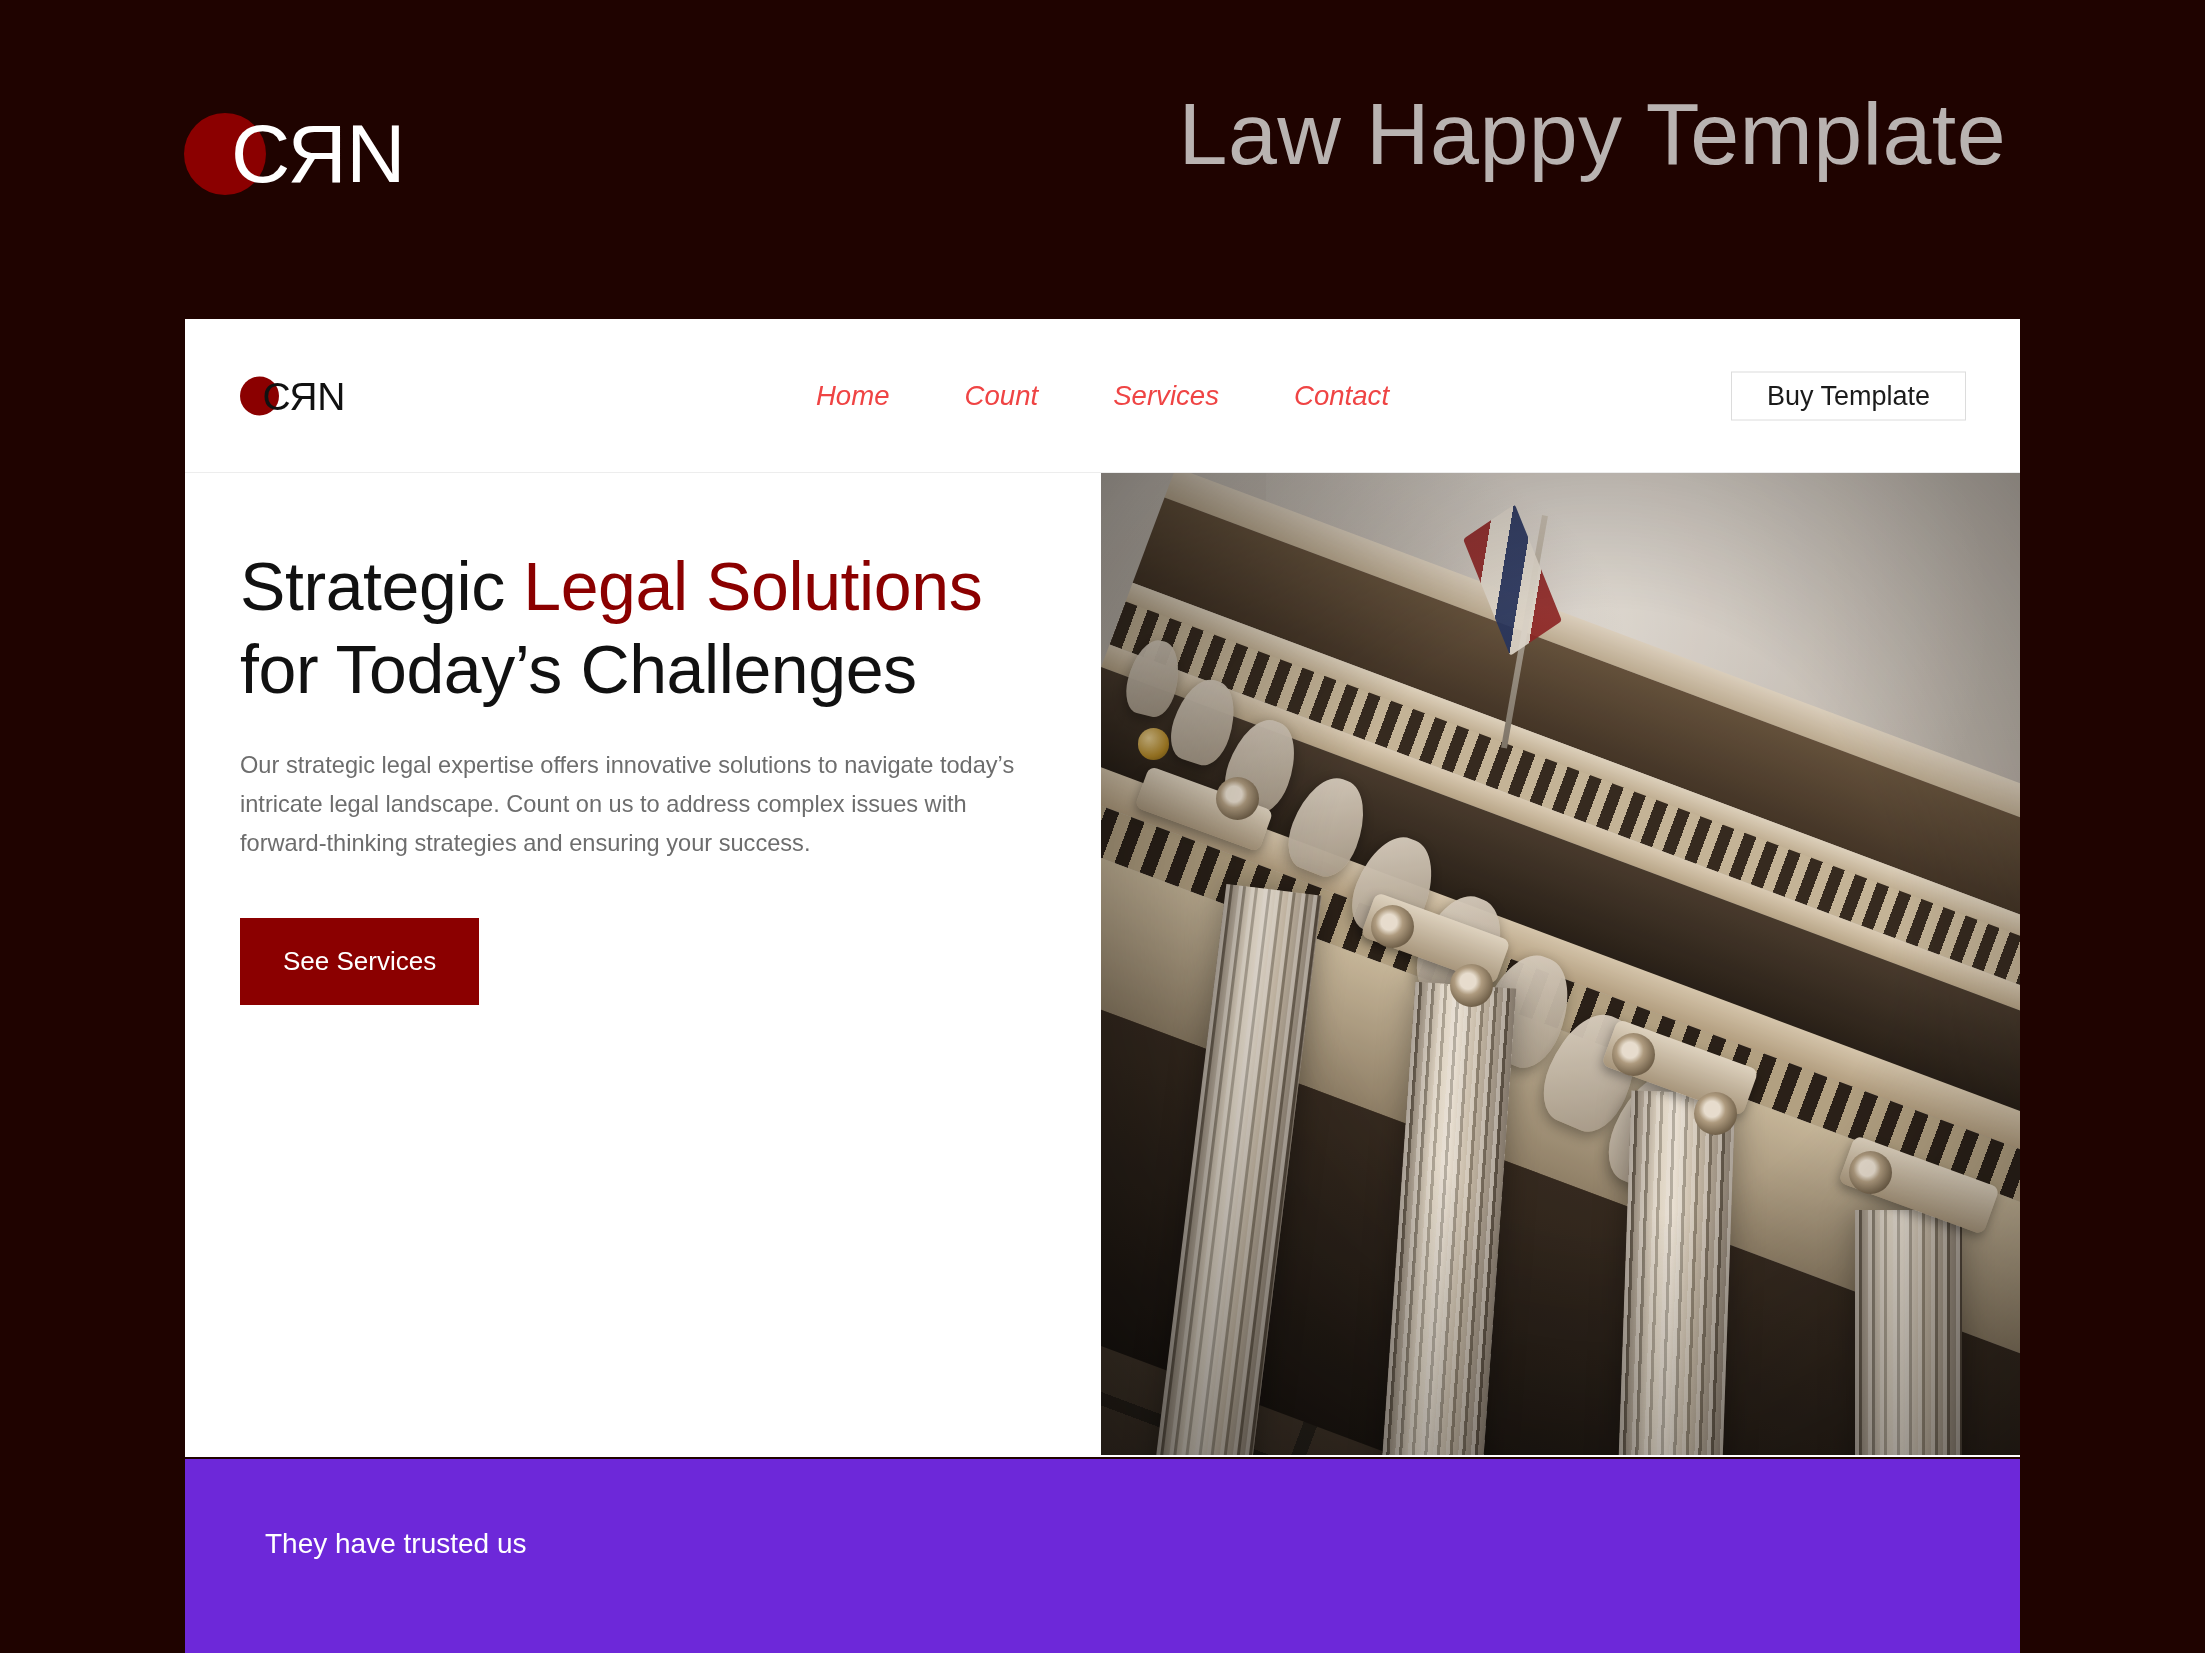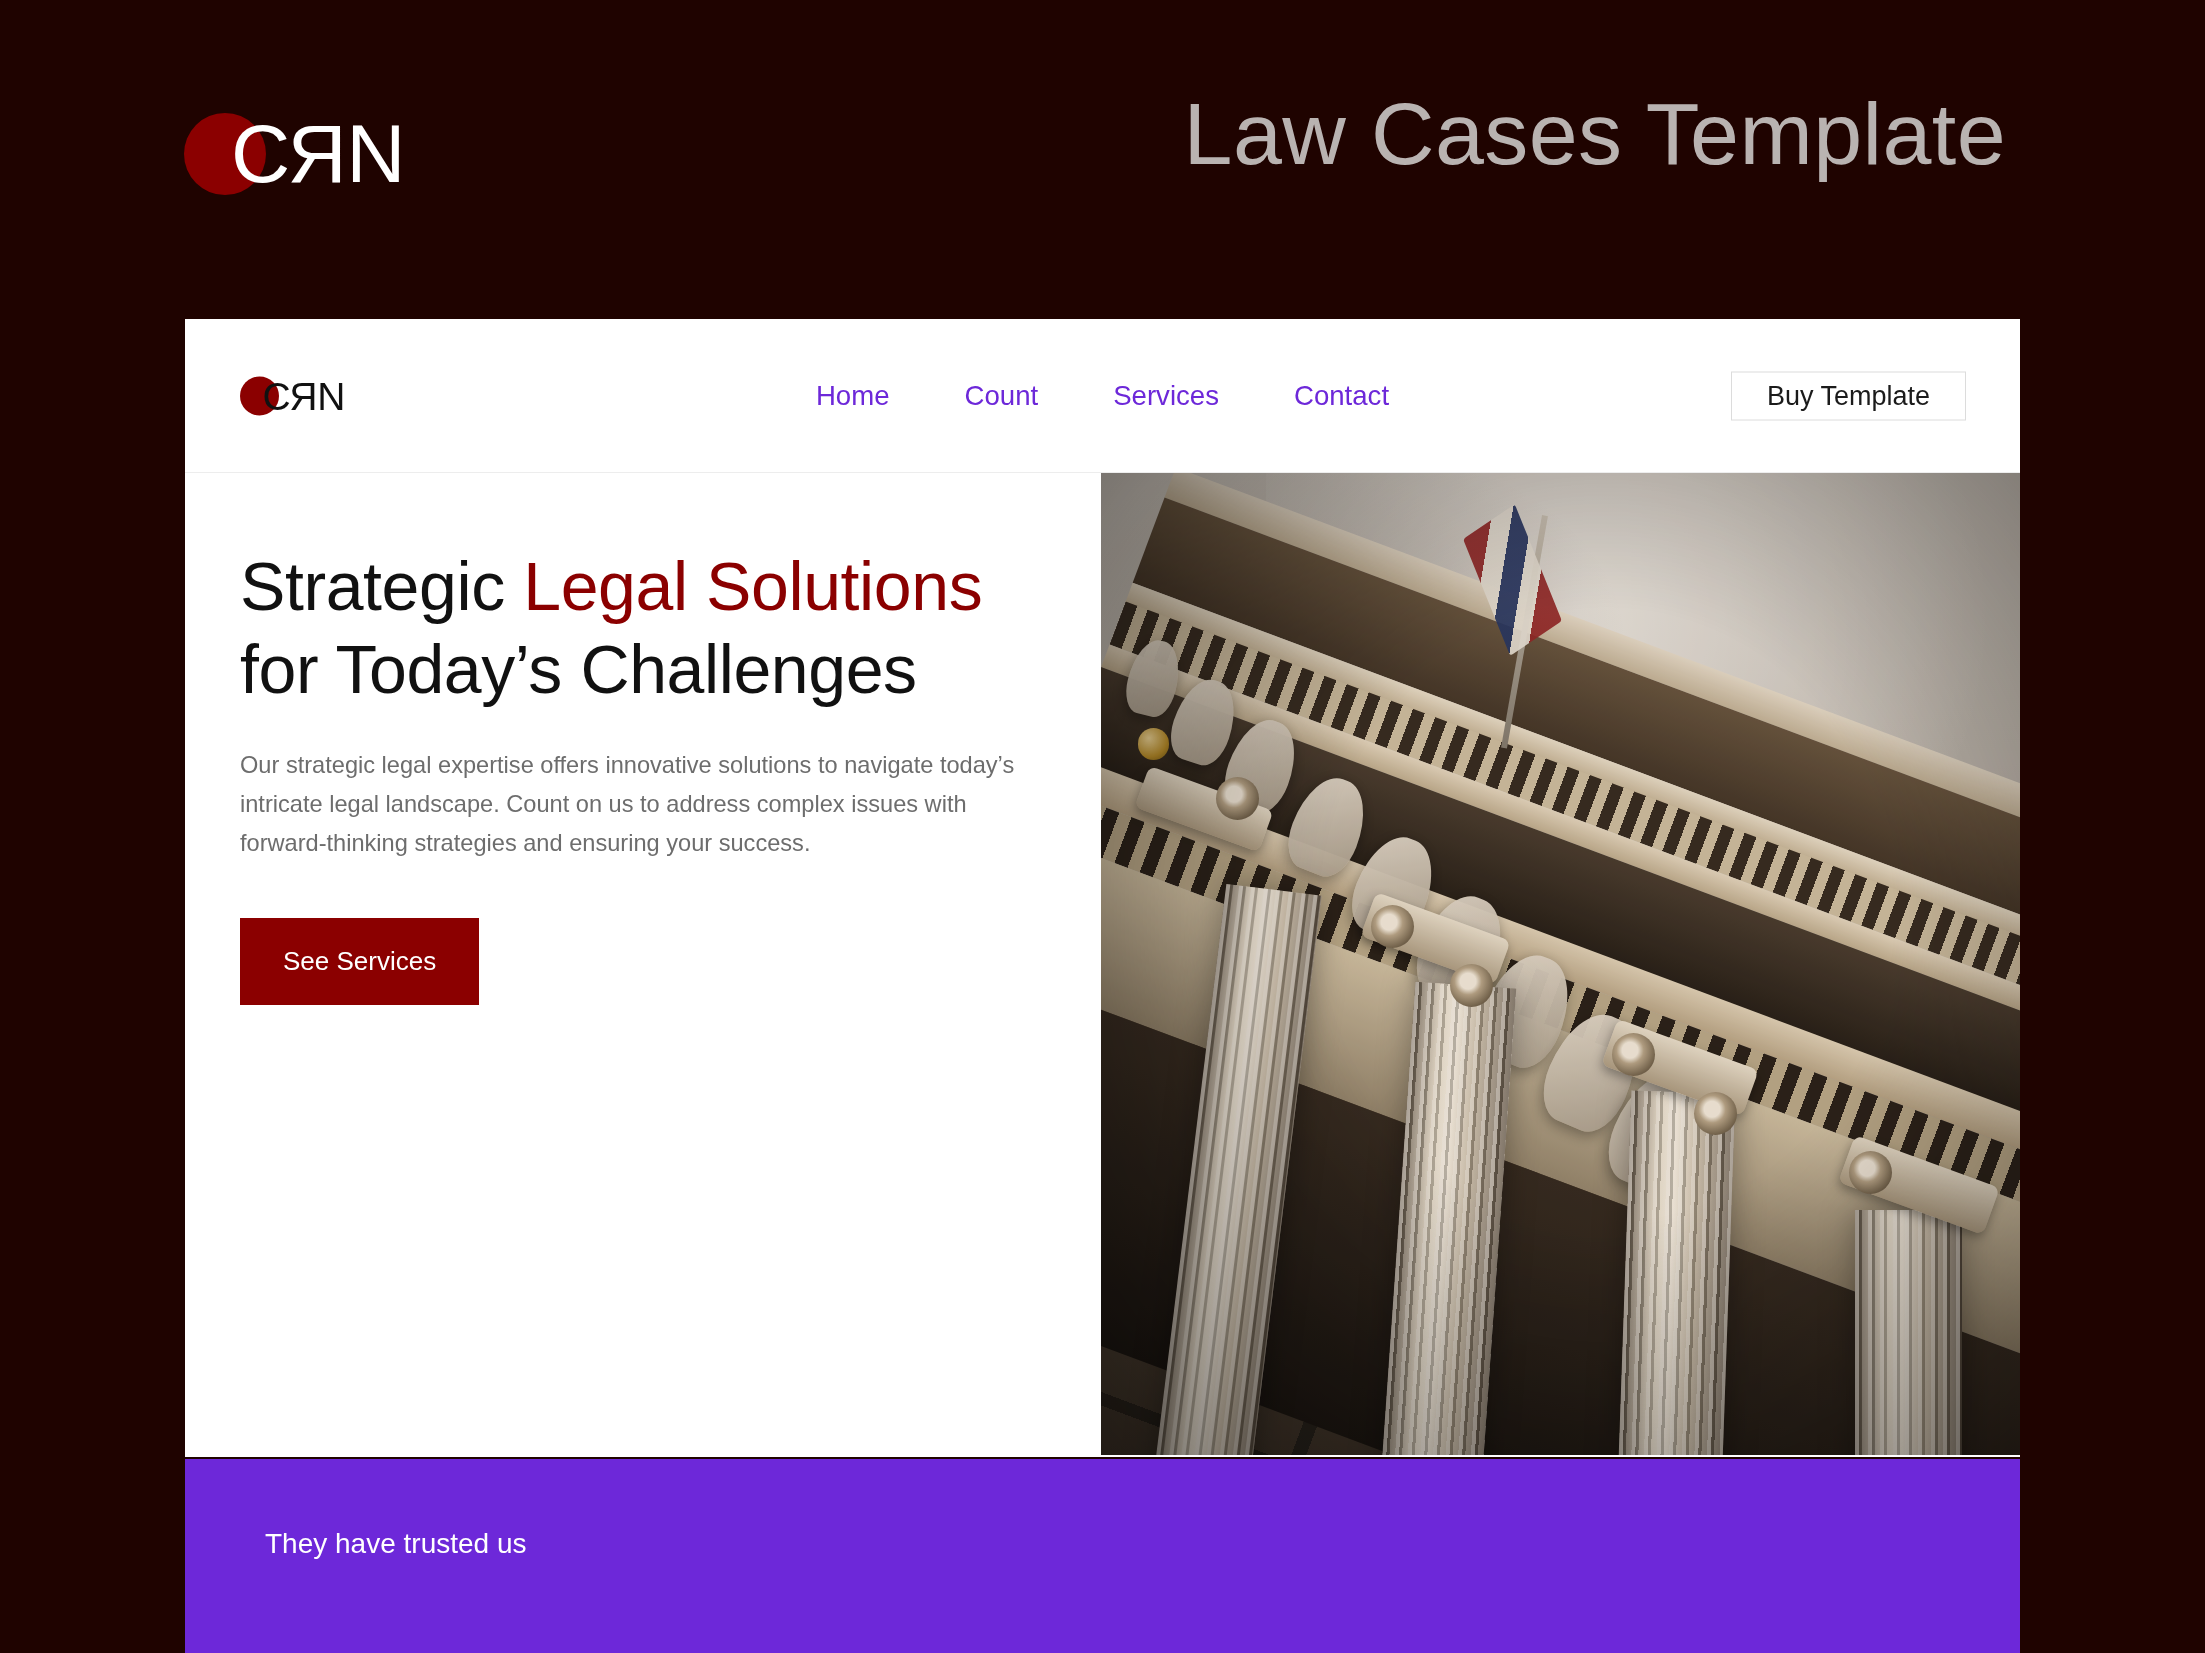--- a/index.html
+++ b/index.html
@@ -29,21 +29,21 @@
   .site-header { position:relative; height:154px; width:100%; background:#fff;
                  border-bottom:1.6px solid #ededed; display:flex; align-items:center; }
   .hdr-logo { position:absolute; left:55px; top:50%; transform:translateY(-50%);
               display:flex; align-items:center; height:43px; }
   .hdr-dot { width:39px; height:39px; border-radius:50%; background:#8b0000; }
   .hdr-word { font-size:39px; line-height:1; color:#111; margin-left:-16.5px;
               letter-spacing:-0.8px; position:relative; z-index:2; }
   .hdr-word .mirror { display:inline-block; transform:scaleX(-1); }
 
   .nav { position:absolute; left:50%; transform:translateX(-50%); display:flex; gap:75px; }
-  .nav-link { font-size:27.6px; color:#6d28d9; white-space:nowrap; text-decoration:none; }
+  .nav-link { font-size:27.6px; color:#ef4444; white-space:nowrap; text-decoration:none;font-style:italic; }
 
   .buy-btn { position:absolute; right:54px; top:50%; transform:translateY(-50%);
              border:1.6px solid #dcdcdc; background:#fff; color:#1b1b1b;
              font-size:27px; padding:8px 35px; white-space:nowrap;
              font-family:"Liberation Sans", sans-serif; }
 
   
   .hero { position:relative; display:flex; height:982px; width:100%; }
   .hero-left { width:916px; position:relative; background:#fff; }
   .hero-right { flex:1; position:relative; overflow:hidden; background:#2b2420; }
@@ -140,21 +140,21 @@
 </head>
 <body>
 
 <div id="stage">
 
   <div class="pres-head">
     <div class="brand-mark">
       <span class="brand-dot"></span>
       <span class="brand-word"><span>C</span><span class="mirror">R</span><span>N</span></span>
     </div>
-    <div class="pres-title">Law Cases Template</div>
+    <div class="pres-title">Law Happy Template</div>
   </div>
 
   <div class="site-card">
 
     <div class="site-header">
       <div class="hdr-logo">
         <span class="hdr-dot"></span>
         <span class="hdr-word"><span>C</span><span class="mirror">R</span><span>N</span></span>
       </div>
 

